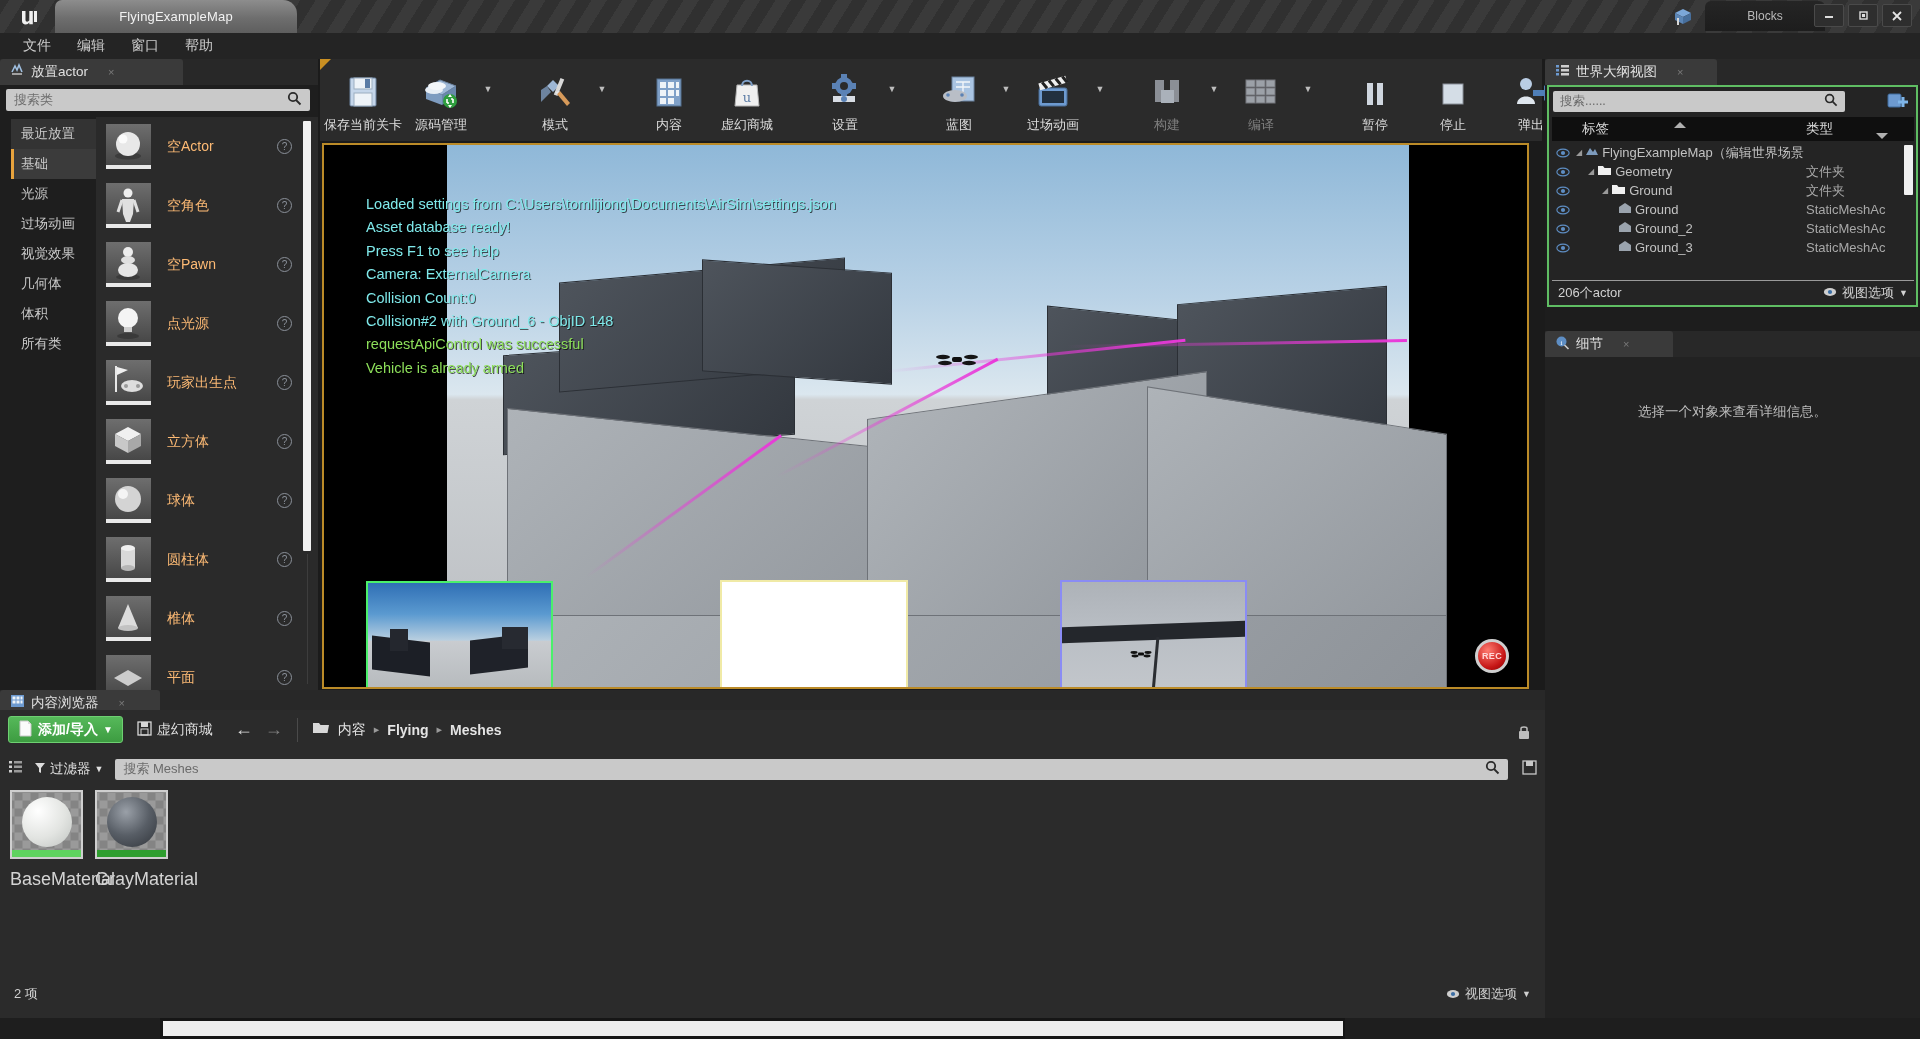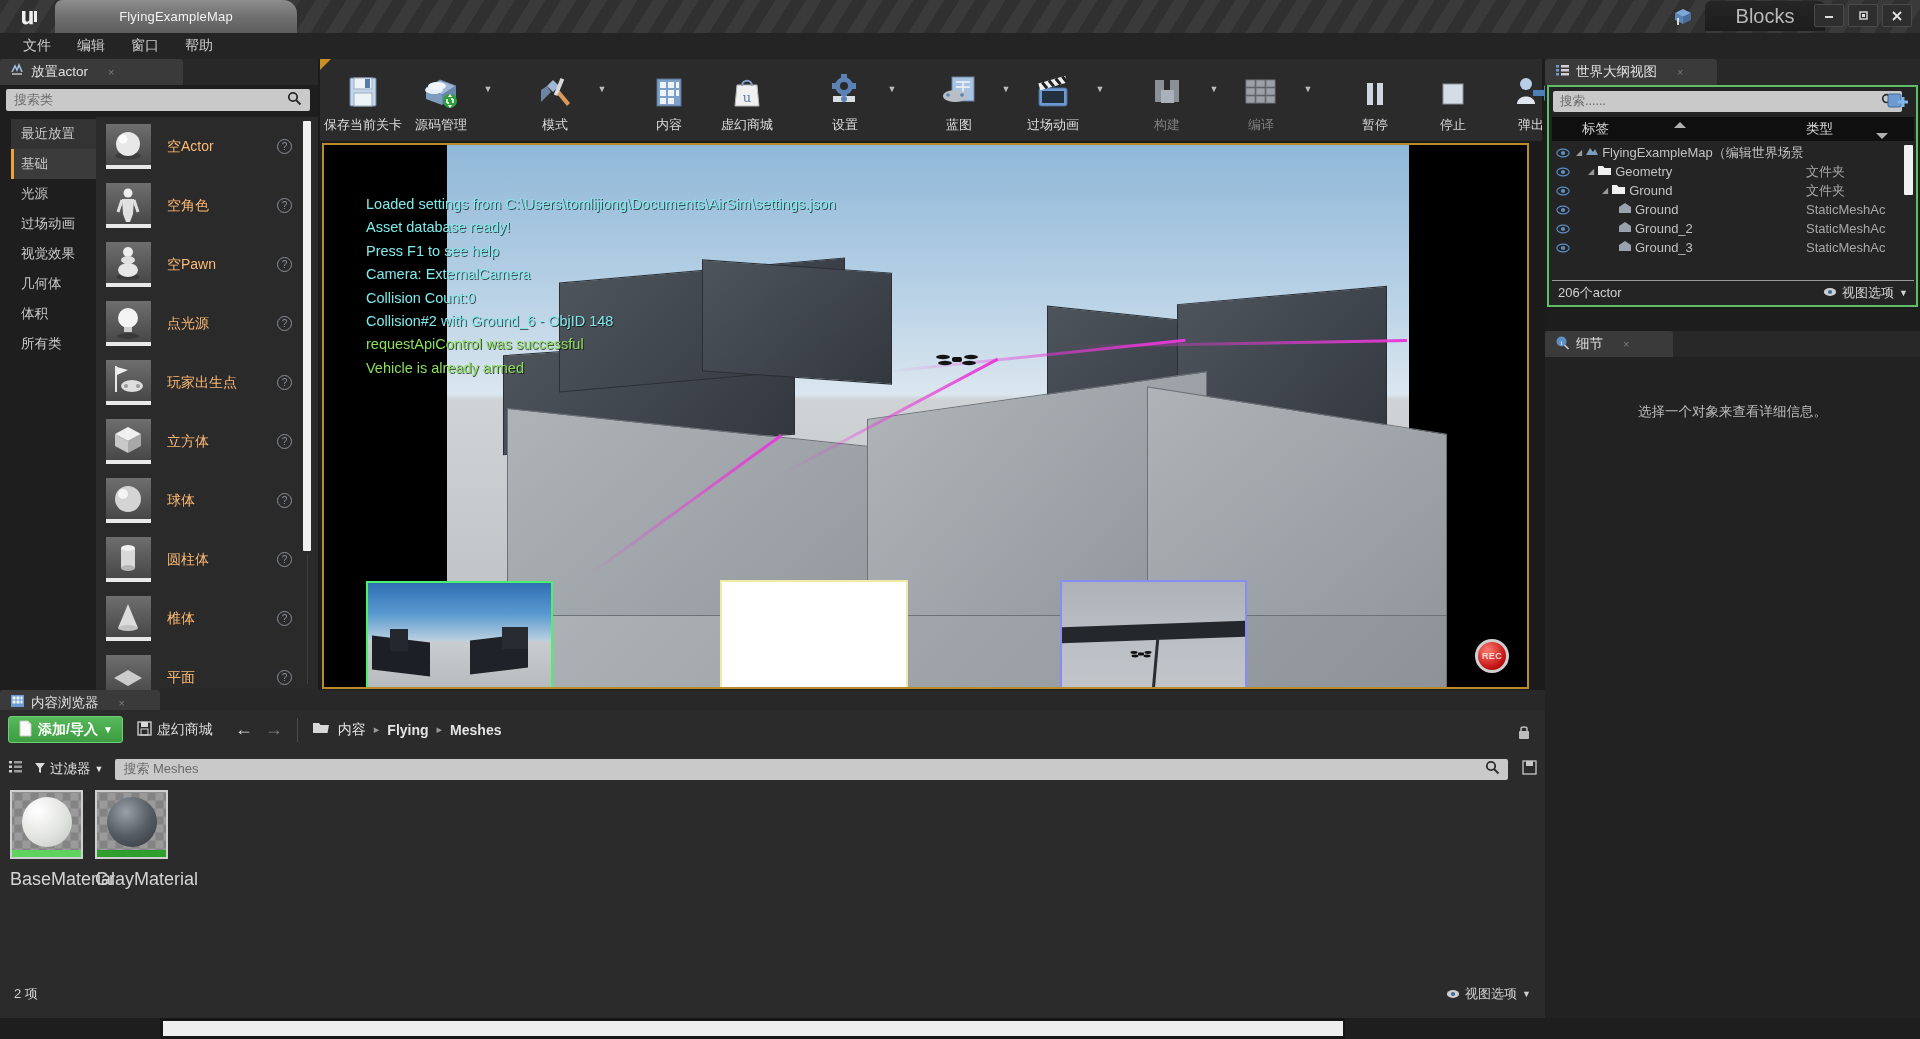--- a/index.html
+++ b/index.html
@@ -29,21 +29,21 @@
     border-radius: 7px 14px 0 0;
     display: flex; align-items: center; justify-content: center;
   }
   .tab-main span { font-size: 13px; color: #f2f2f2; letter-spacing: .2px; }
   .tab-blocks {
     position: absolute; left: 1705px; top: 1px; width: 120px; height: 30px;
     background: linear-gradient(to bottom, #252525, #1d1d1d);
     border-radius: 6px 6px 0 0;
     display: flex; align-items: center; justify-content: center;
   }
-  .tab-blocks span { font-size: 20px; color: #b9b9b9; }
+  .tab-blocks span { font-size: 12px; color: #b9b9b9; }
   .tab-blocks-icon {
     position: absolute; left: 1672px; top: 6px; width: 22px; height: 22px;
   }
   .wbtns { position: absolute; right: 8px; top: 4px; display: flex; gap: 4px; }
   .wbtn {
     width: 30px; height: 23px; background: #2e2e2e;
     border: 1px solid #4a4a4a; border-radius: 2px;
     display: flex; align-items: center; justify-content: center;
     color: #d6d6d6; font-size: 13px;
   }
@@ -189,21 +189,21 @@
     position: absolute; z-index: 25; width: 44px; height: 14px;
   }
 
   
   .rp { position: absolute; left: 1545px; top: 59px; width: 375px; height: 980px; background: #1d1d1d; }
   .wo-box {
     position: absolute; left: 2px; top: 26px; width: 371px; height: 222px;
     border: 2px solid #5fbd63; background: #242424;
   }
   .wo-search {
-    position: absolute; left: 4px; top: 4px; width: 349px; height: 21px;
+    position: absolute; left: 4px; top: 4px; width: 292px; height: 21px;
     background: #c9c9c9; border-radius: 2px; display: flex; align-items: center;
     padding: 0 7px; justify-content: space-between;
   }
   .wo-search span { font-size: 12.5px; color: #6a6a6a; }
   .wo-addbtn { position: absolute; right: 6px; top: 4px; width: 24px; height: 21px; }
   .wo-head {
     position: absolute; left: 3px; top: 30px; width: 362px; height: 24px;
     background: #0f0f0f; display: flex; align-items: center;
   }
   .wo-head .h1 { width: 22px; }

